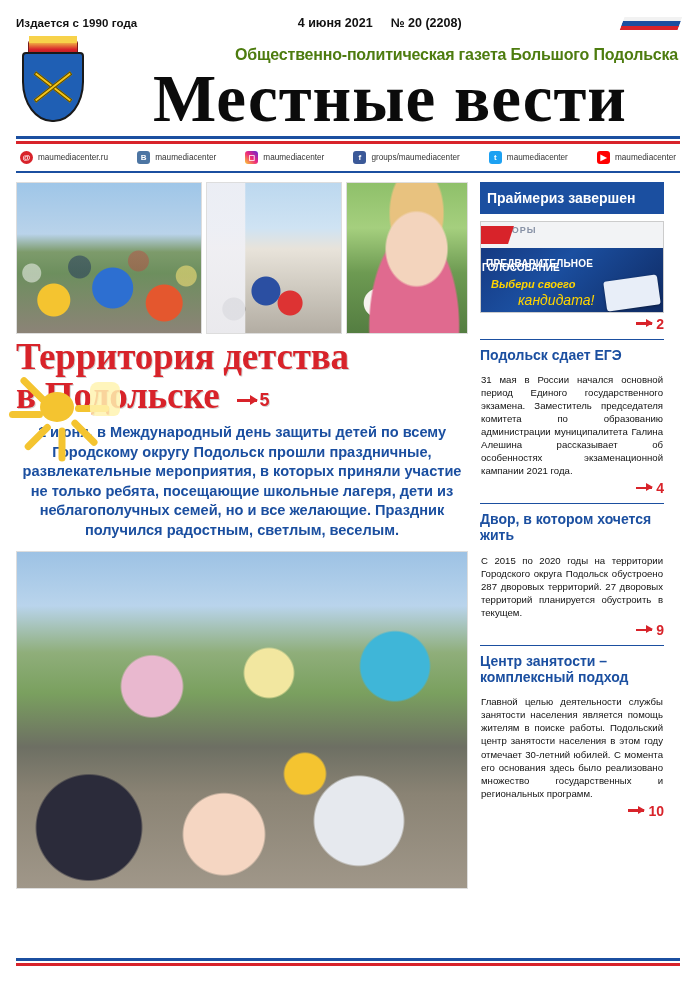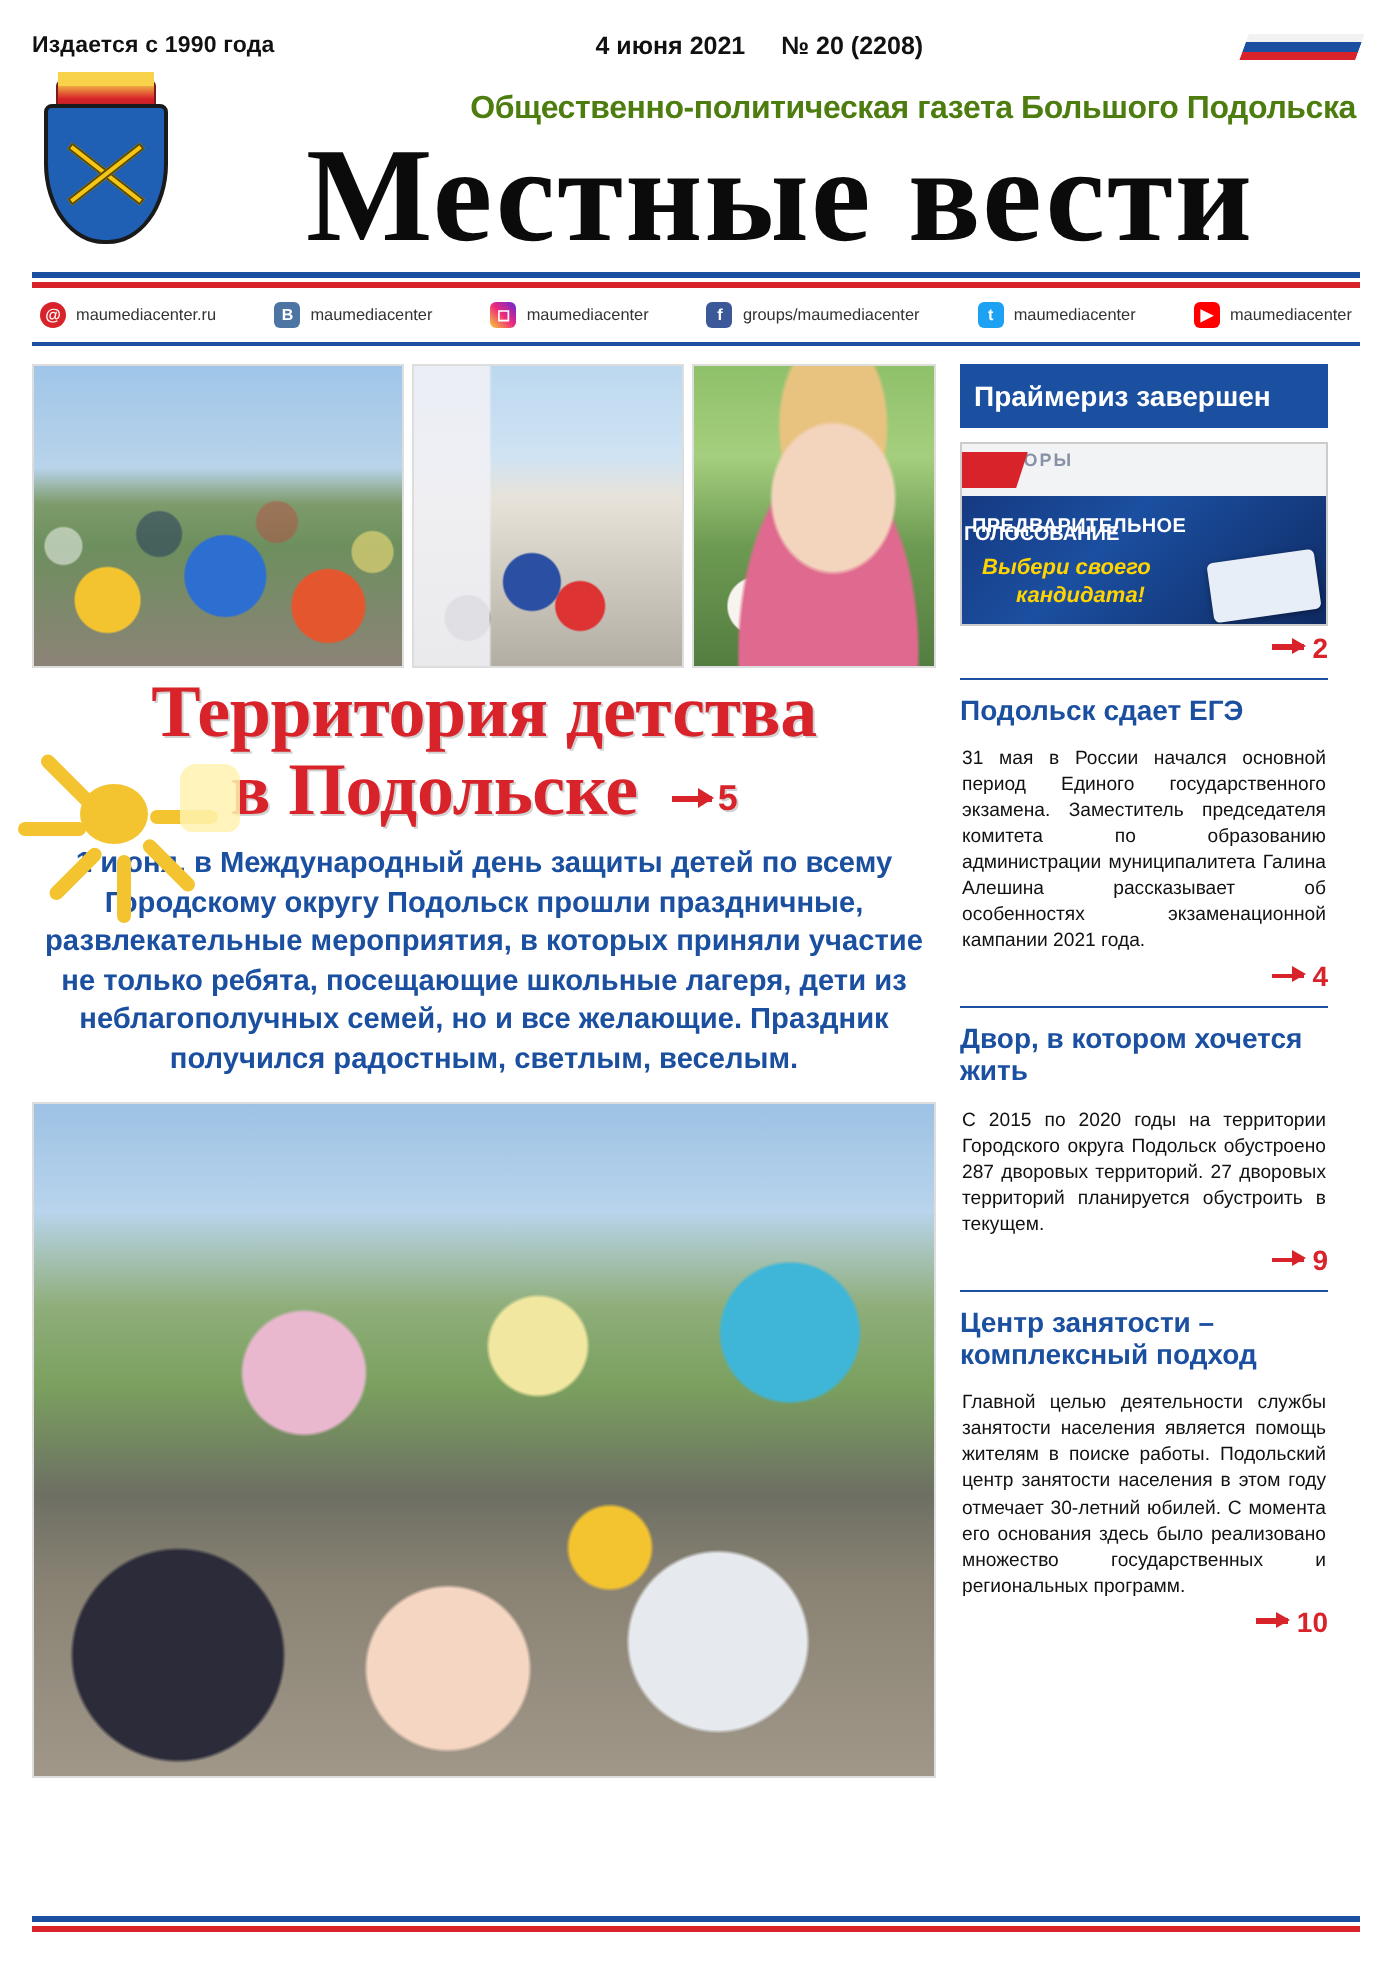--- a/index.html
+++ b/index.html
@@ -156,21 +156,21 @@
     content:""; position:absolute; inset:0;
     background:
       radial-gradient(ellipse at 58% 44%, #f3d4bd 0 30px, transparent 32px),
       radial-gradient(ellipse at 58% 20%, #e8c27f 0 26px, transparent 28px),
       radial-gradient(ellipse at 56% 96%, #e06a8f 0 44px, transparent 46px),
       radial-gradient(circle at 26% 80%, #f7f3ee 0 14px, transparent 15px);
   }
 
   
   .headline {
-    text-align: center; padding-top: 4px;
+    text-align: left; padding-top: 4px;
     position: relative;
   }
   .headline h1 {
     font-family: "Liberation Serif", serif;
     font-size: 37px; line-height: 1.04; color: #d8232a;
     font-weight: bold; letter-spacing: -0.2px;
     text-shadow: 1px 1px 0 rgba(0,0,0,.18);
   }
   .headline h1 .l2 { display: inline-block; }
   .arrow-pg {
@@ -242,21 +242,21 @@
   .pgref .n { color:#d8232a; font-weight:bold; font-size:14px; line-height:1; }
 
   .adbox { height: 92px; position: relative; overflow:hidden; margin-top: 7px; border:1px solid #ccc; }
   .adbg { position:absolute; inset:0; background: linear-gradient(135deg,#14347a 0%, #1b4fa0 45%, #0f2a63 100%); }
   .adbg .white { position:absolute; left:0; top:0; width:100%; height:26px; background:#f2f3f5; }
   .adbg .wm { position:absolute; left:6px; top:3px; font-size:9px; color:#8892a6; font-weight:bold; letter-spacing:1px; }
   .adbg .red { position:absolute; left:-10px; top:4px; width:40px; height:18px; background:#d8232a; transform: skewX(-18deg); }
   .ad-l1 { position:absolute; left:5px; top:36px; color:#fff; font-weight:bold; font-size:10px; letter-spacing:.2px; }
   .ad-l2 { position:absolute; left:1px; top:40px; color:#fff; font-weight:bold; font-size:10px; }
   .ad-l3 { position:absolute; left:10px; top:56px; color:#ffd400; font-weight:bold; font-size:11px; font-style: italic; }
-  .ad-l4 { position:absolute; left:27px; top:70px; color:#ffd400; font-weight:bold; font-size:11px; font-style: italic; }
+  .ad-l4 { position:absolute; left:37px; top:70px; color:#ffd400; font-weight:normal; font-size:14px; font-style: italic; }
   .ad-card { position:absolute; right:4px; bottom:4px; width:54px; height:30px; background:#e8eef8; border-radius:3px; transform: rotate(-8deg); box-shadow: 0 1px 3px rgba(0,0,0,.4); }
 
   
   .footer { position: absolute; left: 16px; right: 16px; bottom: 18px; }
   .footer .bar { height: 3px; }
 </style>
 </head>
 <body>
 
 <div class="page">

